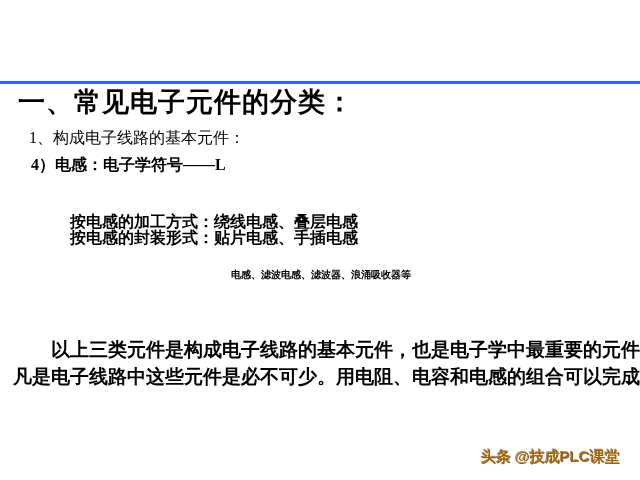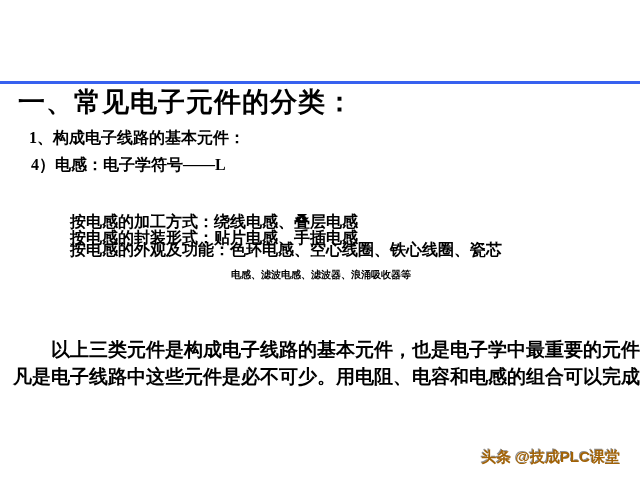--- a/index.html
+++ b/index.html
@@ -32,21 +32,21 @@
     font-weight: 700;
     line-height: 1.15;
     letter-spacing: 1px;
     white-space: nowrap;
   }
   .outline-item-1 {
     position: absolute;
     left: 29px;
     top: 128px;
     font-size: 16px;
-    font-weight: 700;
+    font-weight: 400;
     white-space: nowrap;
   }
   .outline-item-2 {
     position: absolute;
     left: 31px;
     top: 155px;
     font-size: 16px;
     font-weight: 700;
     white-space: nowrap;
   }
@@ -101,21 +101,20 @@
   <div class="page-title">一、常见电子元件的分类：</div>
 
   <div class="outline-item-1">1、构成电子线路的基本元件：</div>
 
   <div class="outline-item-2">4）电感：电子学符号——L</div>
 
   <div class="detail-line l1">按电感的封装形式：贴片电感、手插电感</div>
 
   <div class="detail-line l2">按电感的加工方式：绕线电感、叠层电感</div>
 
-  <div class="detail-line l3">按电感的外观及功能：色环电感、空心线圈、铁心线圈、瓷芯</div>
 
   <div class="detail-continuation">电感、滤波电感、滤波器、浪涌吸收器等</div>
 
   <div class="summary">
     <div class="line indent">以上三类元件是构成电子线路的基本元件，也是电子学中最重要的元件。</div>
     <div class="line">凡是电子线路中这些元件是必不可少。用电阻、电容和电感的组合可以完成</div>
   </div>
 
   <div class="watermark">头条 @技成PLC课堂</div>
 

